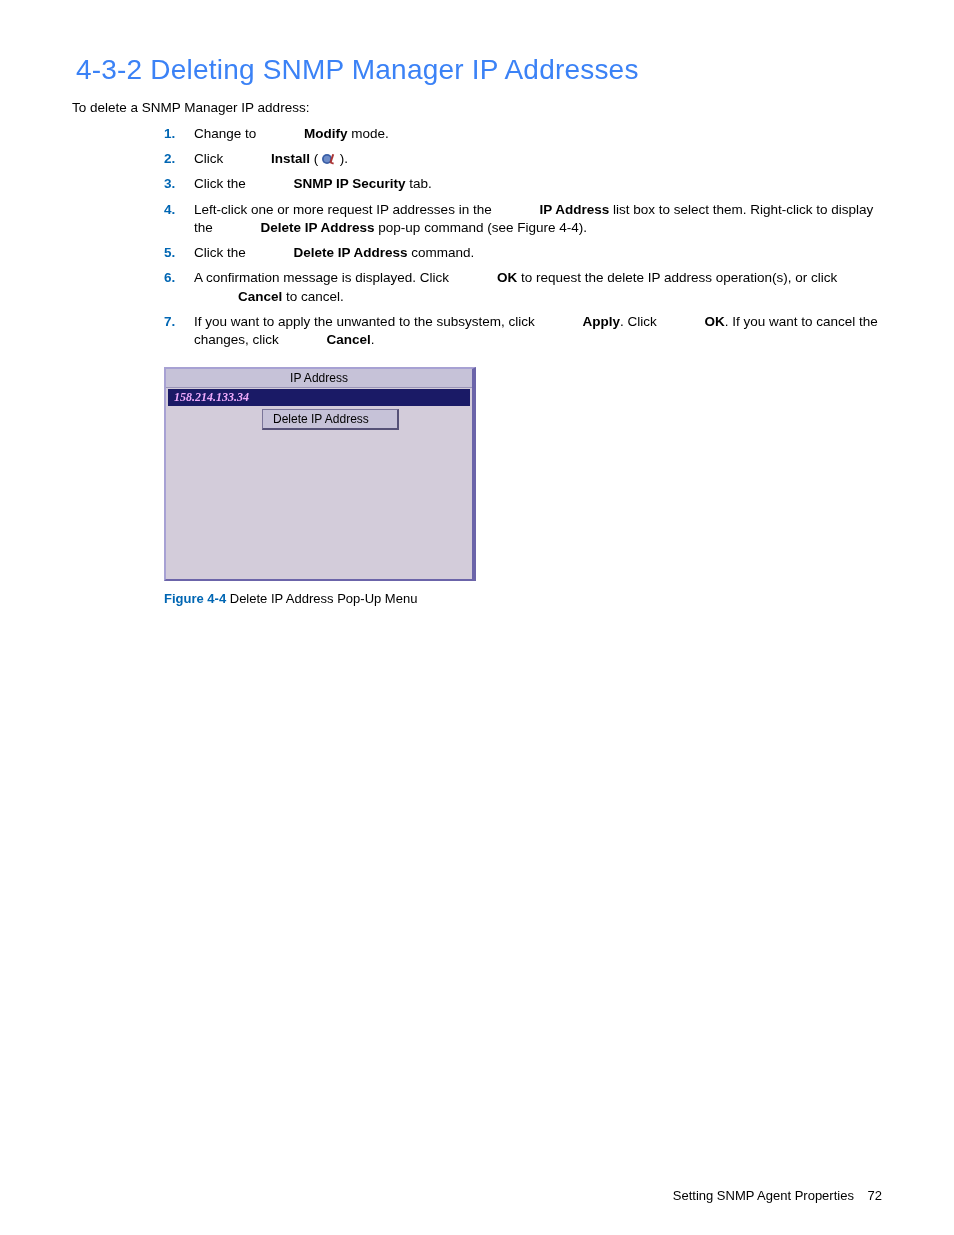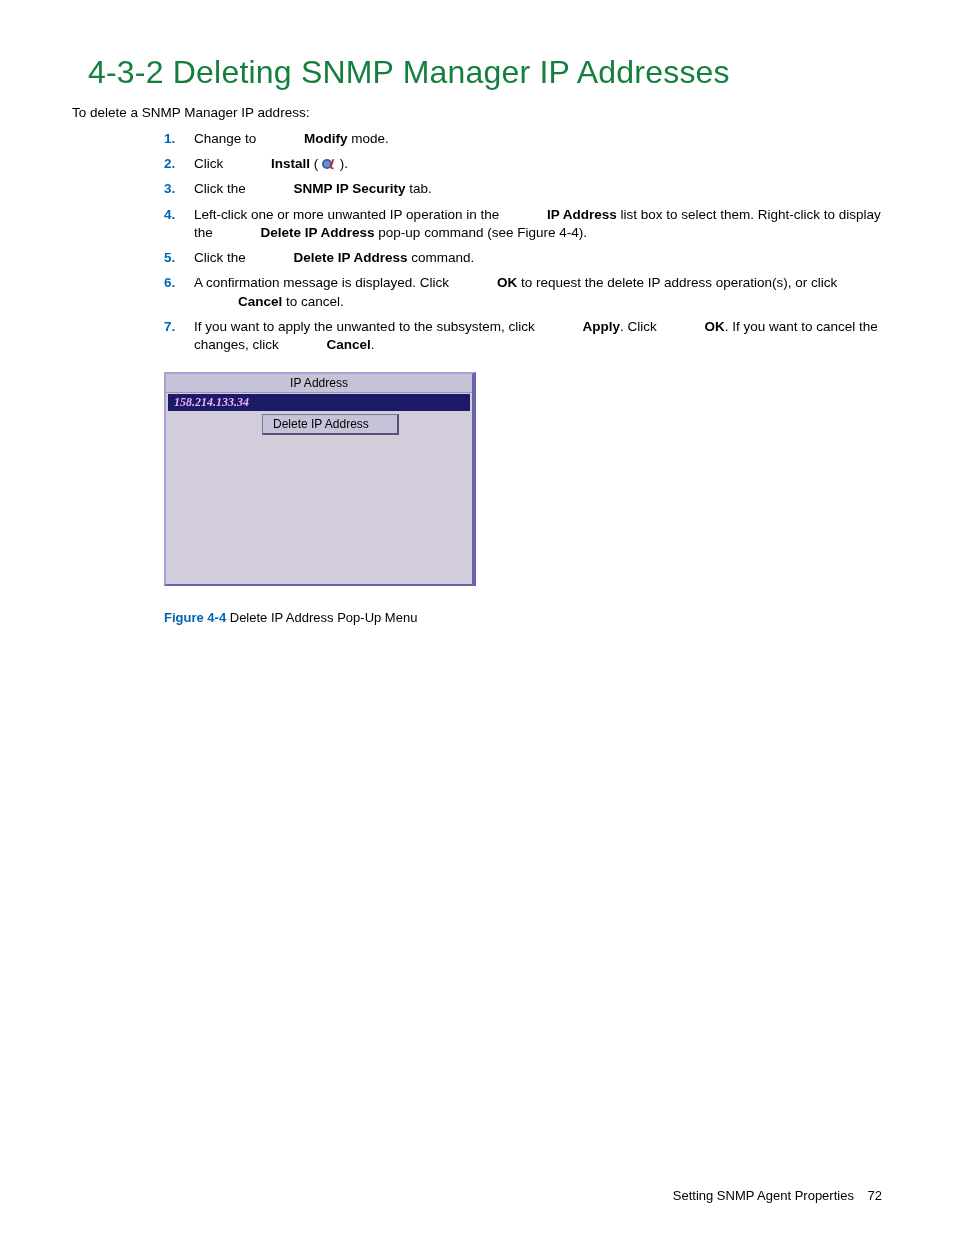--- a/index.html
+++ b/index.html
@@ -9,23 +9,23 @@
     margin: 0;
     padding: 54px 72px 40px 72px;
     width: 954px;
     height: 1235px;
     box-sizing: border-box;
     position: relative;
   }
   h2 {
     font-family: Arial, Helvetica, sans-serif;
     font-weight: normal;
-    color: #15803d;
-    font-size: 32px;
-    margin: 0 0 14px 16px;
+    color: #3b82f6;
+    font-size: 28px;
+    margin: 0 0 14px 4px;
     letter-spacing: 0.2px;
   }
   .intro {
     margin-bottom: 10px;
   }
   ol.steps {
     list-style: none;
     margin: 0 0 0 92px;
     padding: 0;
   }
@@ -94,21 +94,21 @@
     top: 40px;
     background: #c6c2d8;
     border: 1px solid #7a7599;
     border-right: 2px solid #555177;
     border-bottom: 2px solid #555177;
     padding: 2px 28px 2px 10px;
     font-size: 12px;
     font-family: Tahoma, Arial, sans-serif;
   }
   .figure-caption {
-    margin-top: 24px;
+    margin-top: 10px;
     font-size: 13px;
   }
   .figure-caption .fignum {
     color: #0066b3;
     font-weight: bold;
   }
   .footer {
     position: absolute;
     bottom: 32px;
     right: 72px;
@@ -138,21 +138,21 @@
             <rect x="9" y="2" width="2" height="9" fill="#a33" transform="rotate(18 10 6)"></rect>
             <rect x="8.3" y="10.2" width="3.4" height="1.7" fill="#a33" transform="rotate(18 10 11)"></rect>
           </svg></span><span> ).</span></span>
   </li>
   <li>
     <span class="num">3.</span>
     <span><span>Click the </span><b>SNMP IP Security</b><span> tab.</span></span>
   </li>
   <li>
     <span class="num">4.</span>
-    <span><span>Left-click one or more unwanted IP operation in the </span><b>IP Address</b><span> list box to select them. Right-click to display the </span><b>Delete IP Address</b><span> pop-up command (see Figure 4-4).</span></span>
+    <span><span>Left-click one or more request IP addresses in the </span><b>IP Address</b><span> list box to select them. Right-click to display the </span><b>Delete IP Address</b><span> pop-up command (see Figure 4-4).</span></span>
   </li>
   <li>
     <span class="num">5.</span>
     <span><span>Click the </span><b>Delete IP Address</b><span> command.</span></span>
   </li>
   <li>
     <span class="num">6.</span>
     <span><span>A confirmation message is displayed. Click </span><b>OK</b><span> to request the delete IP address operation(s), or click </span><b>Cancel</b><span> to cancel.</span></span>
   </li>
   <li>

